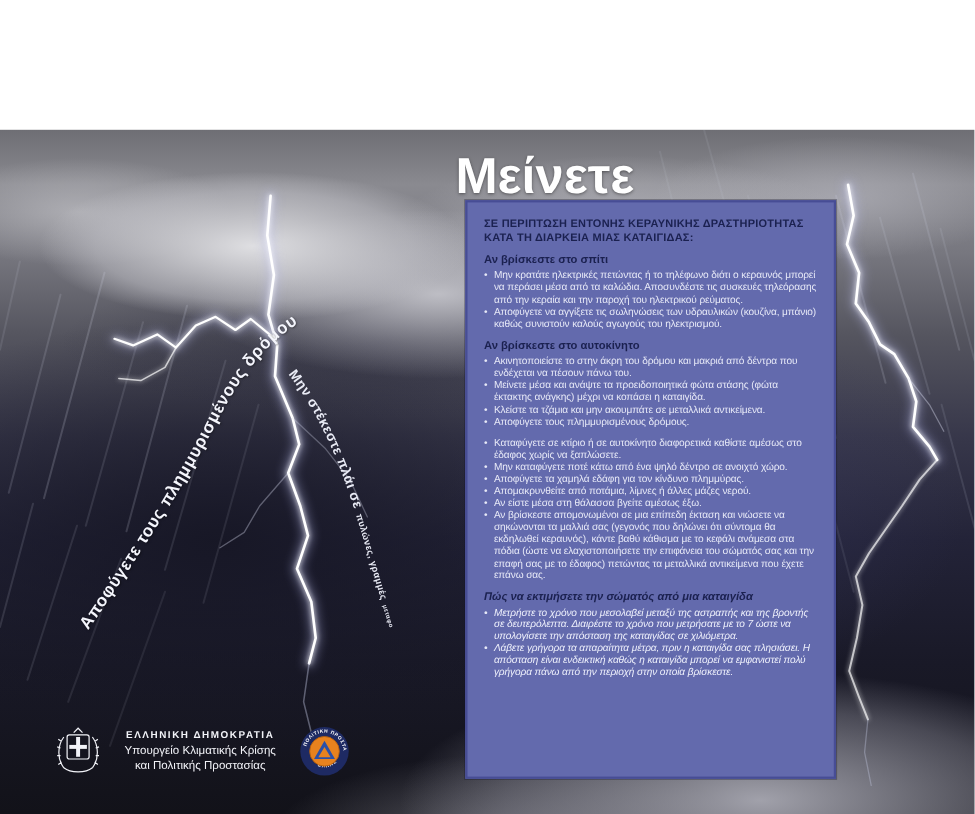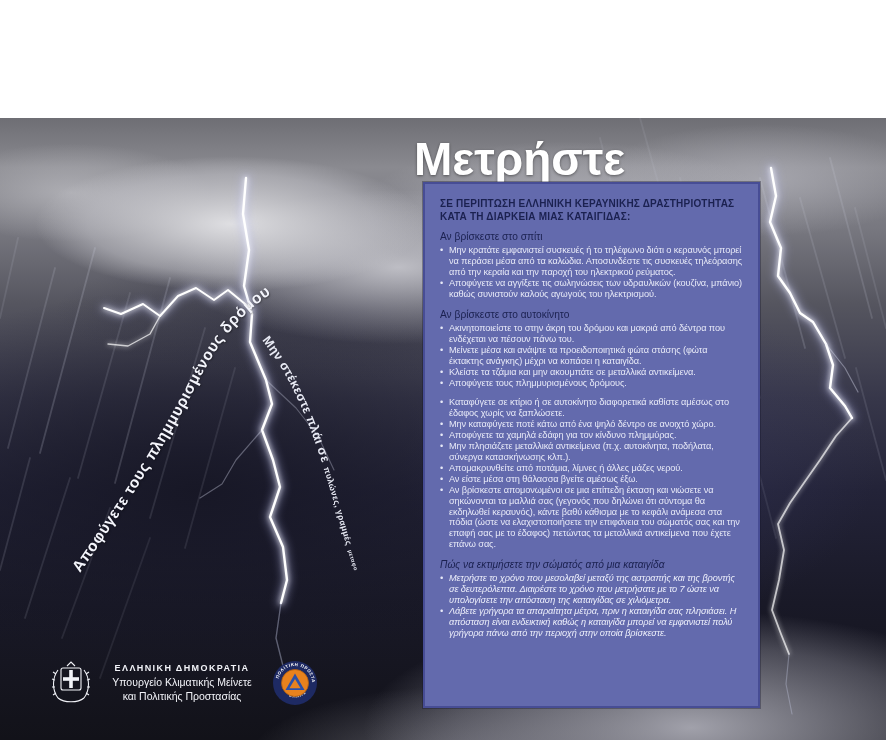--- a/index.html
+++ b/index.html
@@ -37,21 +37,21 @@
     box-sizing:border-box;background:#636aad;border:2px solid #474d95;
     box-shadow:0 0 0 1px rgba(20,20,40,.35);
     padding:14px 15px 8px 15px;overflow:hidden;
   }
   .panel .intro{
     color:#1b2150;font-weight:bold;font-size:10px;line-height:1.25;
     letter-spacing:.2px;margin:0 0 8px 0;
   }
   .section{margin:0 0 9px 0;}
   .section h3{
-    margin:0 0 2px 0;color:#1b2150;font-size:10.2px;font-weight:normal;line-height:1.2;
+    margin:0 0 2px 0;color:#1b2150;font-size:10.2px;font-weight:bold;line-height:1.2;
   }
   .section ul{margin:0;padding:0;list-style:none;}
   .section li{
     color:#e7e9f7;font-size:9.2px;line-height:10.9px;letter-spacing:-.1px;
     padding-left:9px;position:relative;margin:0;
   }
   .section li::before{content:"•";position:absolute;left:0;top:0;color:#e7e9f7;}
   .section.italic h3{font-style:italic;}
   .section.italic li{font-style:italic;color:#edeffb;}
 
@@ -141,49 +141,48 @@
           <textPath href="#curve-pylons">
             <tspan font-size="12.5">Μην στέκεστε πλάι σε</tspan>
             <tspan font-size="8.5"> πυλώνες, γραμμές</tspan>
             <tspan font-size="5.5"> μεταφοράς ηλεκτρικού ρεύματος...</tspan>
           </textPath>
         </text>
       </g>
     </svg>
   </div>
 
-  <div class="title">Μετρήστε</div>
+  <div class="title">Μείνετε</div>
 
   <div class="panel">
-    <p class="intro">ΣΕ ΠΕΡΙΠΤΩΣΗ ΕΛΛΗΝΙΚΗ ΚΕΡΑΥΝΙΚΗΣ ΔΡΑΣΤΗΡΙΟΤΗΤΑΣ ΚΑΤΑ ΤΗ ΔΙΑΡΚΕΙΑ ΜΙΑΣ ΚΑΤΑΙΓΙΔΑΣ:</p>
+    <p class="intro">ΣΕ ΠΕΡΙΠΤΩΣΗ ΕΝΤΟΝΗΣ ΚΕΡΑΥΝΙΚΗΣ ΔΡΑΣΤΗΡΙΟΤΗΤΑΣ ΚΑΤΑ ΤΗ ΔΙΑΡΚΕΙΑ ΜΙΑΣ ΚΑΤΑΙΓΙΔΑΣ:</p>
 
     <div class="section">
       <h3>Αν βρίσκεστε στο σπίτι</h3>
       <ul>
-        <li>Μην κρατάτε εμφανιστεί συσκευές ή το τηλέφωνο διότι ο κεραυνός μπορεί να περάσει μέσα από τα καλώδια. Αποσυνδέστε τις συσκευές τηλεόρασης από την κεραία και την παροχή του ηλεκτρικού ρεύματος.</li>
+        <li>Μην κρατάτε ηλεκτρικές πετώντας ή το τηλέφωνο διότι ο κεραυνός μπορεί να περάσει μέσα από τα καλώδια. Αποσυνδέστε τις συσκευές τηλεόρασης από την κεραία και την παροχή του ηλεκτρικού ρεύματος.</li>
         <li>Αποφύγετε να αγγίξετε τις σωληνώσεις των υδραυλικών (κουζίνα, μπάνιο) καθώς συνιστούν καλούς αγωγούς του ηλεκτρισμού.</li>
       </ul>
     </div>
 
     <div class="section">
       <h3>Αν βρίσκεστε στο αυτοκίνητο</h3>
       <ul>
         <li>Ακινητοποιείστε το στην άκρη του δρόμου και μακριά από δέντρα που ενδέχεται να πέσουν πάνω του.</li>
         <li>Μείνετε μέσα και ανάψτε τα προειδοποιητικά φώτα στάσης (φώτα έκτακτης ανάγκης) μέχρι να κοπάσει η καταιγίδα.</li>
         <li>Κλείστε τα τζάμια και μην ακουμπάτε σε μεταλλικά αντικείμενα.</li>
         <li>Αποφύγετε τους πλημμυρισμένους δρόμους.</li>
       </ul>
     </div>
 
     <div class="section">
       <ul>
         <li>Καταφύγετε σε κτίριο ή σε αυτοκίνητο διαφορετικά καθίστε αμέσως στο έδαφος χωρίς να ξαπλώσετε.</li>
         <li>Μην καταφύγετε ποτέ κάτω από ένα ψηλό δέντρο σε ανοιχτό χώρο.</li>
         <li>Αποφύγετε τα χαμηλά εδάφη για τον κίνδυνο πλημμύρας.</li>
-        <li>Μην πλησιάζετε μεταλλικά αντικείμενα (π.χ. αυτοκίνητα, ποδήλατα, σύνεργα κατασκήνωσης κλπ.).</li>
         <li>Απομακρυνθείτε από ποτάμια, λίμνες ή άλλες μάζες νερού.</li>
         <li>Αν είστε μέσα στη θάλασσα βγείτε αμέσως έξω.</li>
         <li>Αν βρίσκεστε απομονωμένοι σε μια επίπεδη έκταση και νιώσετε να σηκώνονται τα μαλλιά σας (γεγονός που δηλώνει ότι σύντομα θα εκδηλωθεί κεραυνός), κάντε βαθύ κάθισμα με το κεφάλι ανάμεσα στα πόδια (ώστε να ελαχιστοποιήσετε την επιφάνεια του σώματός σας και την επαφή σας με το έδαφος) πετώντας τα μεταλλικά αντικείμενα που έχετε επάνω σας.</li>
       </ul>
     </div>
 
     <div class="section italic">
       <h3>Πώς να εκτιμήσετε την σώματός από μια καταιγίδα</h3>
       <ul>
         <li>Μετρήστε το χρόνο που μεσολαβεί μεταξύ της αστραπής και της βροντής σε δευτερόλεπτα. Διαιρέστε το χρόνο που μετρήσατε με το 7 ώστε να υπολογίσετε την απόσταση της καταιγίδας σε χιλιόμετρα.</li>
@@ -202,21 +201,21 @@
         <rect x="11" y="8" width="20" height="22" rx="2"></rect>
       </g>
       <g fill="#f2f3f8">
         <rect x="19.2" y="10" width="3.6" height="18"></rect>
         <rect x="13" y="17.2" width="16" height="3.6"></rect>
       </g>
     </svg>
 
     <div class="ministry">
       <div class="rep">ΕΛΛΗΝΙΚΗ ΔΗΜΟΚΡΑΤΙΑ</div>
-      <div class="min">Υπουργείο Κλιματικής Μείνετε</div>
+      <div class="min">Υπουργείο Κλιματικής Κρίσης</div>
       <div class="min">και Πολιτικής Προστασίας</div>
     </div>
 
     <svg width="46" height="46" viewBox="0 0 46 46">
       <defs>
         <path id="cp-top" d="M 6 23 A 17 17 0 0 1 40 23" fill="none"></path>
         <path id="cp-bot" d="M 9 28 A 15 15 0 0 0 37 28" fill="none"></path>
       </defs>
       <circle cx="23" cy="23" r="22" fill="#1e2a63"></circle>
       <text font-family="Liberation Sans, DejaVu Sans, sans-serif" font-size="4.4" font-weight="bold" fill="#ffffff" letter-spacing="0.6">

